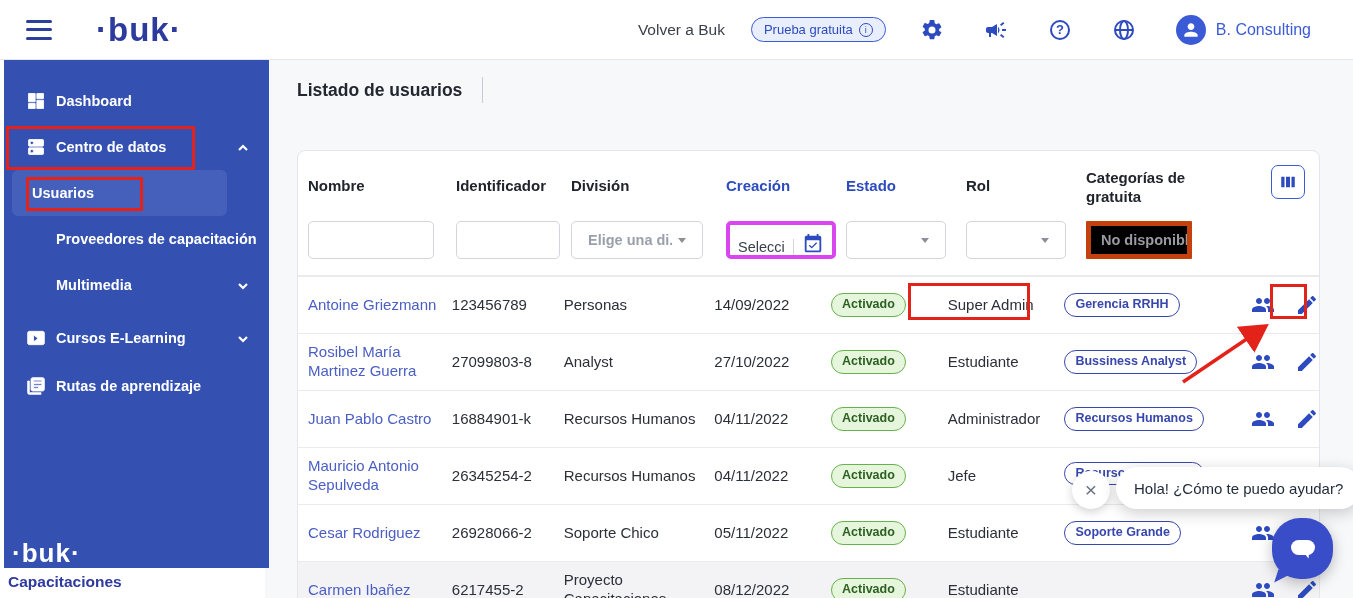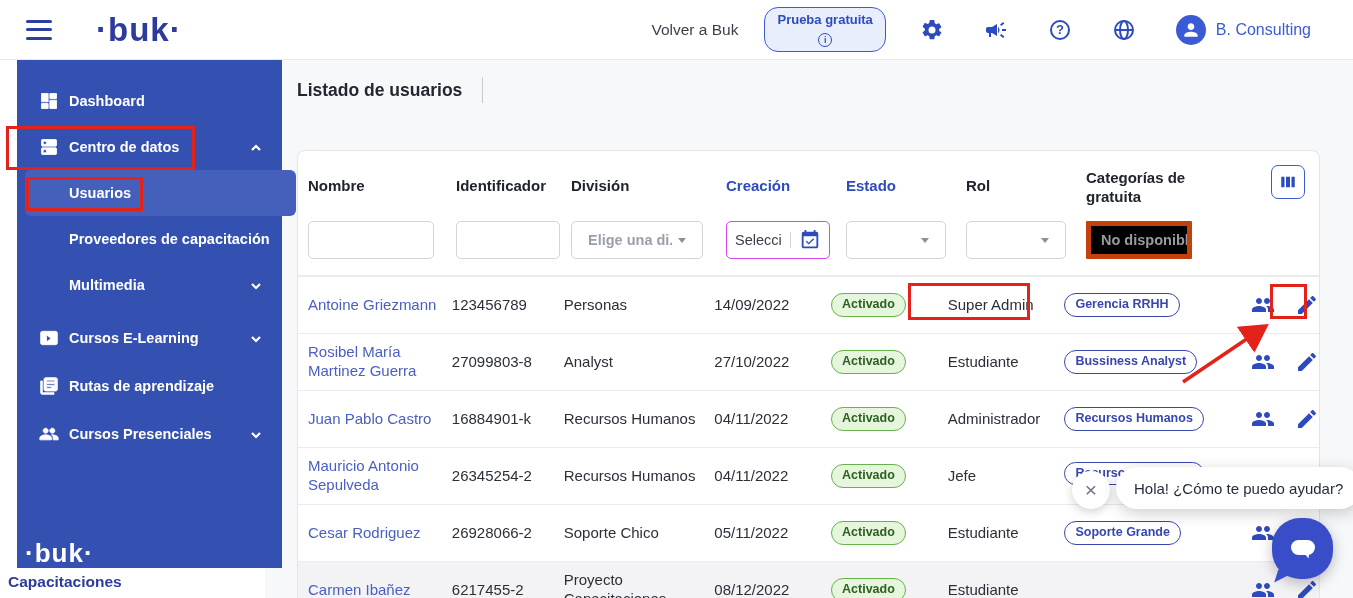--- a/index.html
+++ b/index.html
@@ -11,39 +11,39 @@
   
   .topbar{position:absolute;left:0;top:0;width:1353px;height:60px;background:#fff;
     border-bottom:1px solid #e7e7ec;display:flex;align-items:center;z-index:5;}
   .hamburger{margin-left:26px;width:26px;height:20px;display:flex;flex-direction:column;
     justify-content:space-between;cursor:pointer;}
   .hamburger span{display:block;height:3px;border-radius:2px;background:#2d3f9b;}
   .brand{margin-left:44px;font-size:33px;font-weight:bold;color:#2d3a9e;letter-spacing:1px;}
   .topbar-right{margin-left:auto;display:flex;align-items:center;padding-right:42px;}
   .back-link{font-size:15.5px;color:#3a3f49;margin-right:26px;cursor:pointer;}
   .trial-badge{display:flex;align-items:center;gap:6px;background:#e9eefc;border:1.5px solid #3b5bd6;
-    color:#2d4bbf;font-size:13px;font-weight:bold;border-radius:14px;padding:4px 12px;margin-right:34px;cursor:pointer;flex-direction:column;}
+    color:#2d4bbf;font-size:13px;font-weight:normal;border-radius:14px;padding:4px 12px;margin-right:34px;cursor:pointer;}
   .info-circle{display:inline-flex;width:14px;height:14px;border:1.3px solid #2d4bbf;border-radius:50%;
     align-items:center;justify-content:center;font-size:9px;font-style:normal;}
   .top-icon{width:24px;height:24px;margin-right:40px;color:#2d4bbf;cursor:pointer;flex:none;}
   .top-icon svg{width:24px;height:24px;fill:#2d4bbf;}
   .avatar{width:30px;height:30px;border-radius:50%;background:#3b5bd6;display:flex;align-items:center;
     justify-content:center;margin-right:10px;flex:none;cursor:pointer;}
   .avatar svg{width:20px;height:20px;fill:#fff;}
   .account-name{font-size:16px;color:#3b5bd6;cursor:pointer;}
   
-  .sidebar{position:absolute;left:17px;top:60px;width:265px;height:508px;background:#3451b2;z-index:4;
+  .sidebar{position:absolute;left:4px;top:60px;width:265px;height:508px;background:#3451b2;z-index:4;
     padding-top:18px;}
   .side-item{display:flex;align-items:center;height:46px;color:#fff;font-size:14.5px;font-weight:bold;
     padding-left:22px;cursor:pointer;position:relative;}
   .side-item .mi{width:20px;height:20px;margin-right:10px;flex:none;}
   .side-item .mi svg{width:20px;height:20px;fill:#fff;stroke:#fff;}
   .side-item.sub{padding-left:52px;height:46px;}
   .side-item.lower{height:48px;}
-  .side-item.active{background:#4560ba;margin:0 8px;padding-left:44px;border-radius:6px;width:271px;}
+  .side-item.active{background:#4560ba;margin:0 8px;padding-left:20px;border-radius:6px;width:215px;}
   .chev{position:absolute;right:20px;width:12px;height:12px;}
   .chev svg{width:12px;height:12px;stroke:#fff;fill:none;stroke-width:2.2;}
   .side-gap{height:6px;}
   .side-footer-logo{position:absolute;left:8px;top:478px;color:#fff;font-size:26px;font-weight:bold;letter-spacing:1px;}
   .side-bottom-label{position:absolute;left:8px;top:573px;color:#2d3a9e;font-size:15.5px;font-weight:bold;z-index:4;}
   
   .main{position:absolute;left:265px;top:60px;width:1308px;height:538px;background:#f7f8fa;overflow:hidden;}
   .page-head{display:flex;align-items:center;height:60px;padding-left:32px;}
   .page-title{font-size:17.5px;font-weight:bold;color:#23272f;}
   .title-divider{width:1px;height:26px;background:#c9c9d3;margin-left:20px;}
@@ -62,21 +62,21 @@
   
   .filters{display:flex;align-items:center;padding:4px 0 16px 10px;border-bottom:1px solid #e9e9ee;}
   .f-slot{display:flex;align-items:center;}
   .f-input{height:38px;border:1px solid #d4d4dc;border-radius:5px;background:#fff;font-size:14px;
     padding:0 8px;color:#23272f;font-family:inherit;}
   .f-select{height:38px;border:1px solid #d4d4dc;border-radius:5px;background:#fff;display:flex;
     align-items:center;justify-content:space-between;padding:0 16px;cursor:pointer;}
   .f-select .ph{color:#9aa0aa;font-size:14.5px;font-weight:bold;white-space:nowrap;overflow:hidden;}
   .caret{width:0;height:0;border-left:4.5px solid transparent;border-right:4.5px solid transparent;
     border-top:5.5px solid #8b8f98;margin-left:6px;flex:none;}
-  .date-group{height:38px;border:1px solid #d946ef;border-radius:5px;background:#fff;display:flex;align-items:center;overflow:hidden;}
+  .date-group{height:38px;border:4px solid #d946ef;border-radius:5px;background:#fff;display:flex;align-items:flex-end;overflow:hidden;}
   .date-text{display:flex;align-items:center;padding:0 8px;font-size:14.5px;color:#3a3f49;border-right:1px solid #d4d4dc;}
   .date-btn{width:38px;display:flex;align-items:center;justify-content:center;cursor:pointer;background:#fff;border:none;}
   .date-btn svg{width:22px;height:22px;fill:#2d4bbf;}
   .f-disabled{height:38px;border:5px solid #c2410c;border-radius:1px;background:#000000;color:#9a9aa2;
     font-size:14.5px;font-weight:bold;display:flex;align-items:center;padding:0 10px;white-space:nowrap;overflow:hidden;}
   
   .trow{display:flex;align-items:center;min-height:57px;border-top:1px solid #eaeaef;padding-left:10px;font-size:15px;}
   .trow:first-of-type{border-top:none;}
   .trow.alt{background:#f3f3f6;}
   .cell{padding-right:14px;line-height:1.25;color:#2b2f38;}
@@ -191,29 +191,20 @@
     <span class="chev"><svg viewBox="0 0 12 12">
           <polyline points="2,4 6,8 10,4"></polyline>
         </svg></span>
   </div>
   <div class="side-item lower">
     <span class="mi"><svg viewBox="0 0 24 24">
           <path d="M20 2H8c-1.1 0-2 .9-2 2v12c0 1.1.9 2 2 2h12c1.1 0 2-.9 2-2V4c0-1.1-.9-2-2-2zm-1 9H9V9h10v2zm-4 4H9v-2h6v2zm4-8H9V5h10v2zM4 6H2v14c0 1.1.9 2 2 2h14v-2H4V6z"></path>
         </svg></span>
     <span>Rutas de aprendizaje</span>
   </div>
-  <div class="side-item lower">
-    <span class="mi"><svg viewBox="0 0 24 24">
-          <path d="M16 11c1.66 0 2.99-1.34 2.99-3S17.66 5 16 5s-3 1.34-3 3 1.34 3 3 3zm-8 0c1.66 0 2.99-1.34 2.99-3S9.66 5 8 5 5 6.34 5 8s1.34 3 3 3zm0 2c-2.33 0-7 1.17-7 3.5V19h14v-2.5c0-2.33-4.67-3.5-7-3.5zm8 0c-.29 0-.62.02-.97.05 1.16.84 1.97 1.97 1.97 3.45V19h6v-2.5c0-2.33-4.67-3.5-7-3.5z"></path>
-        </svg></span>
-    <span>Cursos Presenciales</span>
-    <span class="chev"><svg viewBox="0 0 12 12">
-          <polyline points="2,4 6,8 10,4"></polyline>
-        </svg></span>
-  </div>
   <div class="side-footer-logo">·buk·</div>
 </div>
 <div class="side-bottom-label">Capacitaciones</div>
 
 <div class="main">
   <div class="page-head">
     <span class="page-title">Listado de usuarios</span>
     <span class="title-divider"></span>
   </div>
 

